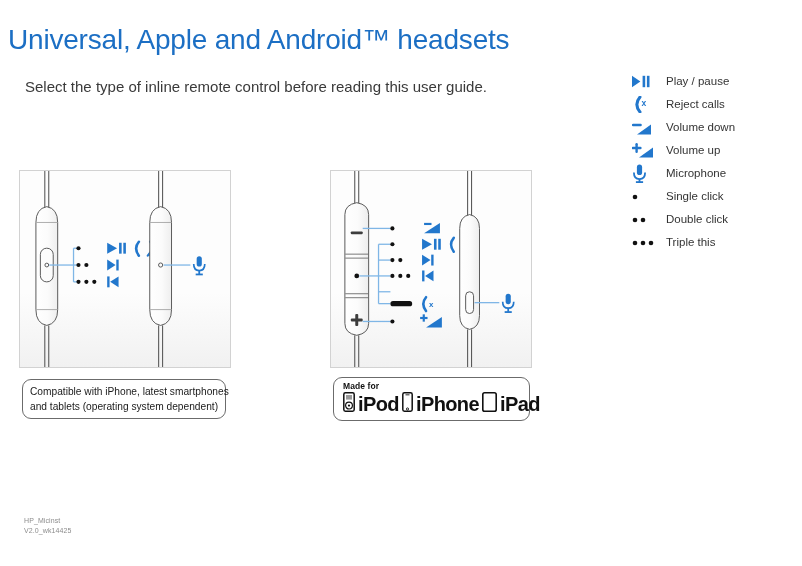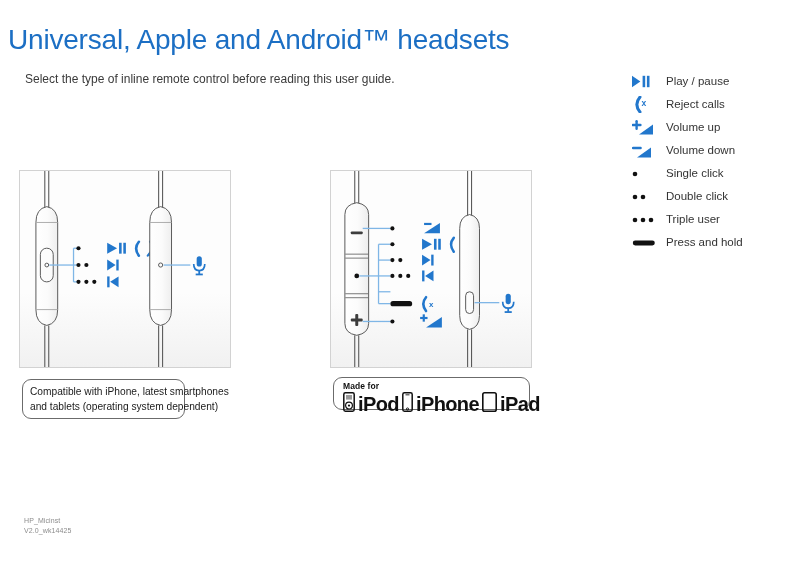--- a/index.html
+++ b/index.html
@@ -12,22 +12,22 @@
     -webkit-font-smoothing:antialiased;
   }
 
   
   #page-title{
     position:absolute; left:8px; top:24px;
     font-size:28px; font-weight:400; letter-spacing:-0.2px;
     color:#1C6FC4; white-space:nowrap;
   }
   #page-subtitle{
-    position:absolute; left:25px; top:72px;
-    font-size:12px; color:#3a3a3a; white-space:nowrap;
+    position:absolute; left:25px; top:78px;
+    font-size:15px; color:#3a3a3a; white-space:nowrap;
   }
 
   
   .panel{
     position:absolute; top:170px; height:198px;
     background:linear-gradient(to bottom,#fdfdfd 0%,#fdfdfd 62%,#f1f1f1 100%);
     border:1px solid #d2d2d2;
     box-sizing:border-box;
   }
   #panel-universal{ left:19px; width:212px; }
@@ -37,28 +37,28 @@
 
   
   .caption-box{
     position:absolute;
     border:1px solid #6b6b6b;
     border-radius:9px;
     background:#fff;
     box-sizing:border-box;
   }
   #caption-universal{
-    left:22px; top:379px; width:163px; height:40px;
+    left:22px; top:379px; width:204px; height:40px;
     padding:5px 7px 0 7px;
   }
   #caption-universal .cap-line{
     font-size:10.2px; color:#1a1a1a; line-height:14.5px; white-space:nowrap;
   }
   #badge-apple{
-    left:333px; top:377px; width:197px; height:33px;
+    left:333px; top:377px; width:197px; height:44px;
     padding:3px 8px 0 9px;
   }
   #badge-made-for{
     font-size:8.5px; font-weight:bold; color:#111; line-height:10px;
     letter-spacing:0.1px;
   }
   #badge-row{
     display:flex; align-items:center; gap:3px; margin-top:1px;
   }
   .badge-word{
@@ -388,38 +388,49 @@
         <path d="M8 1 Q1.7 8.5 8 16" stroke="#2277CC" stroke-width="3" fill="none" stroke-linecap="round"></path>
         <text x="9.6" y="9.6" font-family="Liberation Sans, sans-serif" font-size="8.5" font-weight="bold" fill="#2277CC">x</text>
       </svg>
     </span>
     <span class="legend-lbl">Reject calls</span>
   </div>
 
   <div class="legend-row">
     <span class="legend-ico">
       <svg width="22" height="16" viewBox="0 0 22 16" xmlns="http://www.w3.org/2000/svg">
+        <path d="M5 14.5 L19 4.5 L19 14.5 Z" fill="#2277CC"></path>
+        <line x1="1" y1="5" x2="8.6" y2="5" stroke="#2277CC" stroke-width="2.4" stroke-linecap="round"></line>
+      </svg>
+    </span>
+    <span class="legend-lbl">Volume down</span>
+  </div>
+
+  <div class="legend-row">
+    <span class="legend-ico">
+      <svg width="22" height="16" viewBox="0 0 22 16" xmlns="http://www.w3.org/2000/svg">
         <path d="M7 14.5 L21 4.5 L21 14.5 Z" fill="#2277CC"></path>
         <line x1="0.8" y1="5" x2="8.4" y2="5" stroke="#2277CC" stroke-width="2.4" stroke-linecap="round"></line>
         <line x1="4.6" y1="1.2" x2="4.6" y2="8.8" stroke="#2277CC" stroke-width="2.4" stroke-linecap="round"></line>
       </svg>
     </span>
     <span class="legend-lbl">Volume up</span>
   </div>
 
   <div class="legend-row">
     <span class="legend-ico">
-      <svg width="22" height="16" viewBox="0 0 22 16" xmlns="http://www.w3.org/2000/svg">
-        <path d="M5 14.5 L19 4.5 L19 14.5 Z" fill="#2277CC"></path>
-        <line x1="1" y1="5" x2="8.6" y2="5" stroke="#2277CC" stroke-width="2.4" stroke-linecap="round"></line>
-      </svg>
-    </span>
-    <span class="legend-lbl">Volume down</span>
-  </div>
-
+      <svg width="15" height="19" viewBox="0 0 15 19" xmlns="http://www.w3.org/2000/svg">
+        <rect x="4.9" y="0.6" width="5.2" height="10.5" rx="2.6" fill="#2277CC"></rect>
+        <path d="M1.9 8.6 Q1.9 15.2 7.5 15.2 Q13.1 15.2 13.1 8.6" fill="none" stroke="#2277CC" stroke-width="1.8"></path>
+        <rect x="6.6" y="14.8" width="1.8" height="3.2" fill="#2277CC"></rect>
+        <rect x="3.9" y="17.2" width="7.2" height="1.8" fill="#2277CC"></rect>
+      </svg>
+    </span>
+    <span class="legend-lbl">Microphone</span>
+  </div>
 
   <div class="legend-row">
     <span class="legend-ico">
       <svg width="24" height="8" viewBox="0 0 24 8" xmlns="http://www.w3.org/2000/svg">
         <circle cx="3" cy="4" r="2.3" fill="#111"></circle>
       </svg>
     </span>
     <span class="legend-lbl">Single click</span>
   </div>
 
@@ -434,25 +445,17 @@
   </div>
 
   <div class="legend-row">
     <span class="legend-ico">
       <svg width="24" height="8" viewBox="0 0 24 8" xmlns="http://www.w3.org/2000/svg">
         <circle cx="3" cy="4" r="2.3" fill="#111"></circle>
         <circle cx="11" cy="4" r="2.3" fill="#111"></circle>
         <circle cx="19" cy="4" r="2.3" fill="#111"></circle>
       </svg>
     </span>
-    <span class="legend-lbl">Triple user</span>
-  </div>
-
-  <div class="legend-row">
-    <span class="legend-ico">
-      <svg width="26" height="8" viewBox="0 0 26 8" xmlns="http://www.w3.org/2000/svg">
-        <rect x="0.8" y="1.6" width="22" height="4.8" rx="2.4" fill="#111"></rect>
-      </svg>
-    </span>
-    <span class="legend-lbl">Press and hold</span>
-  </div>
+    <span class="legend-lbl">Triple this</span>
+  </div>
+
 
 </div>
 
 </body></html>

